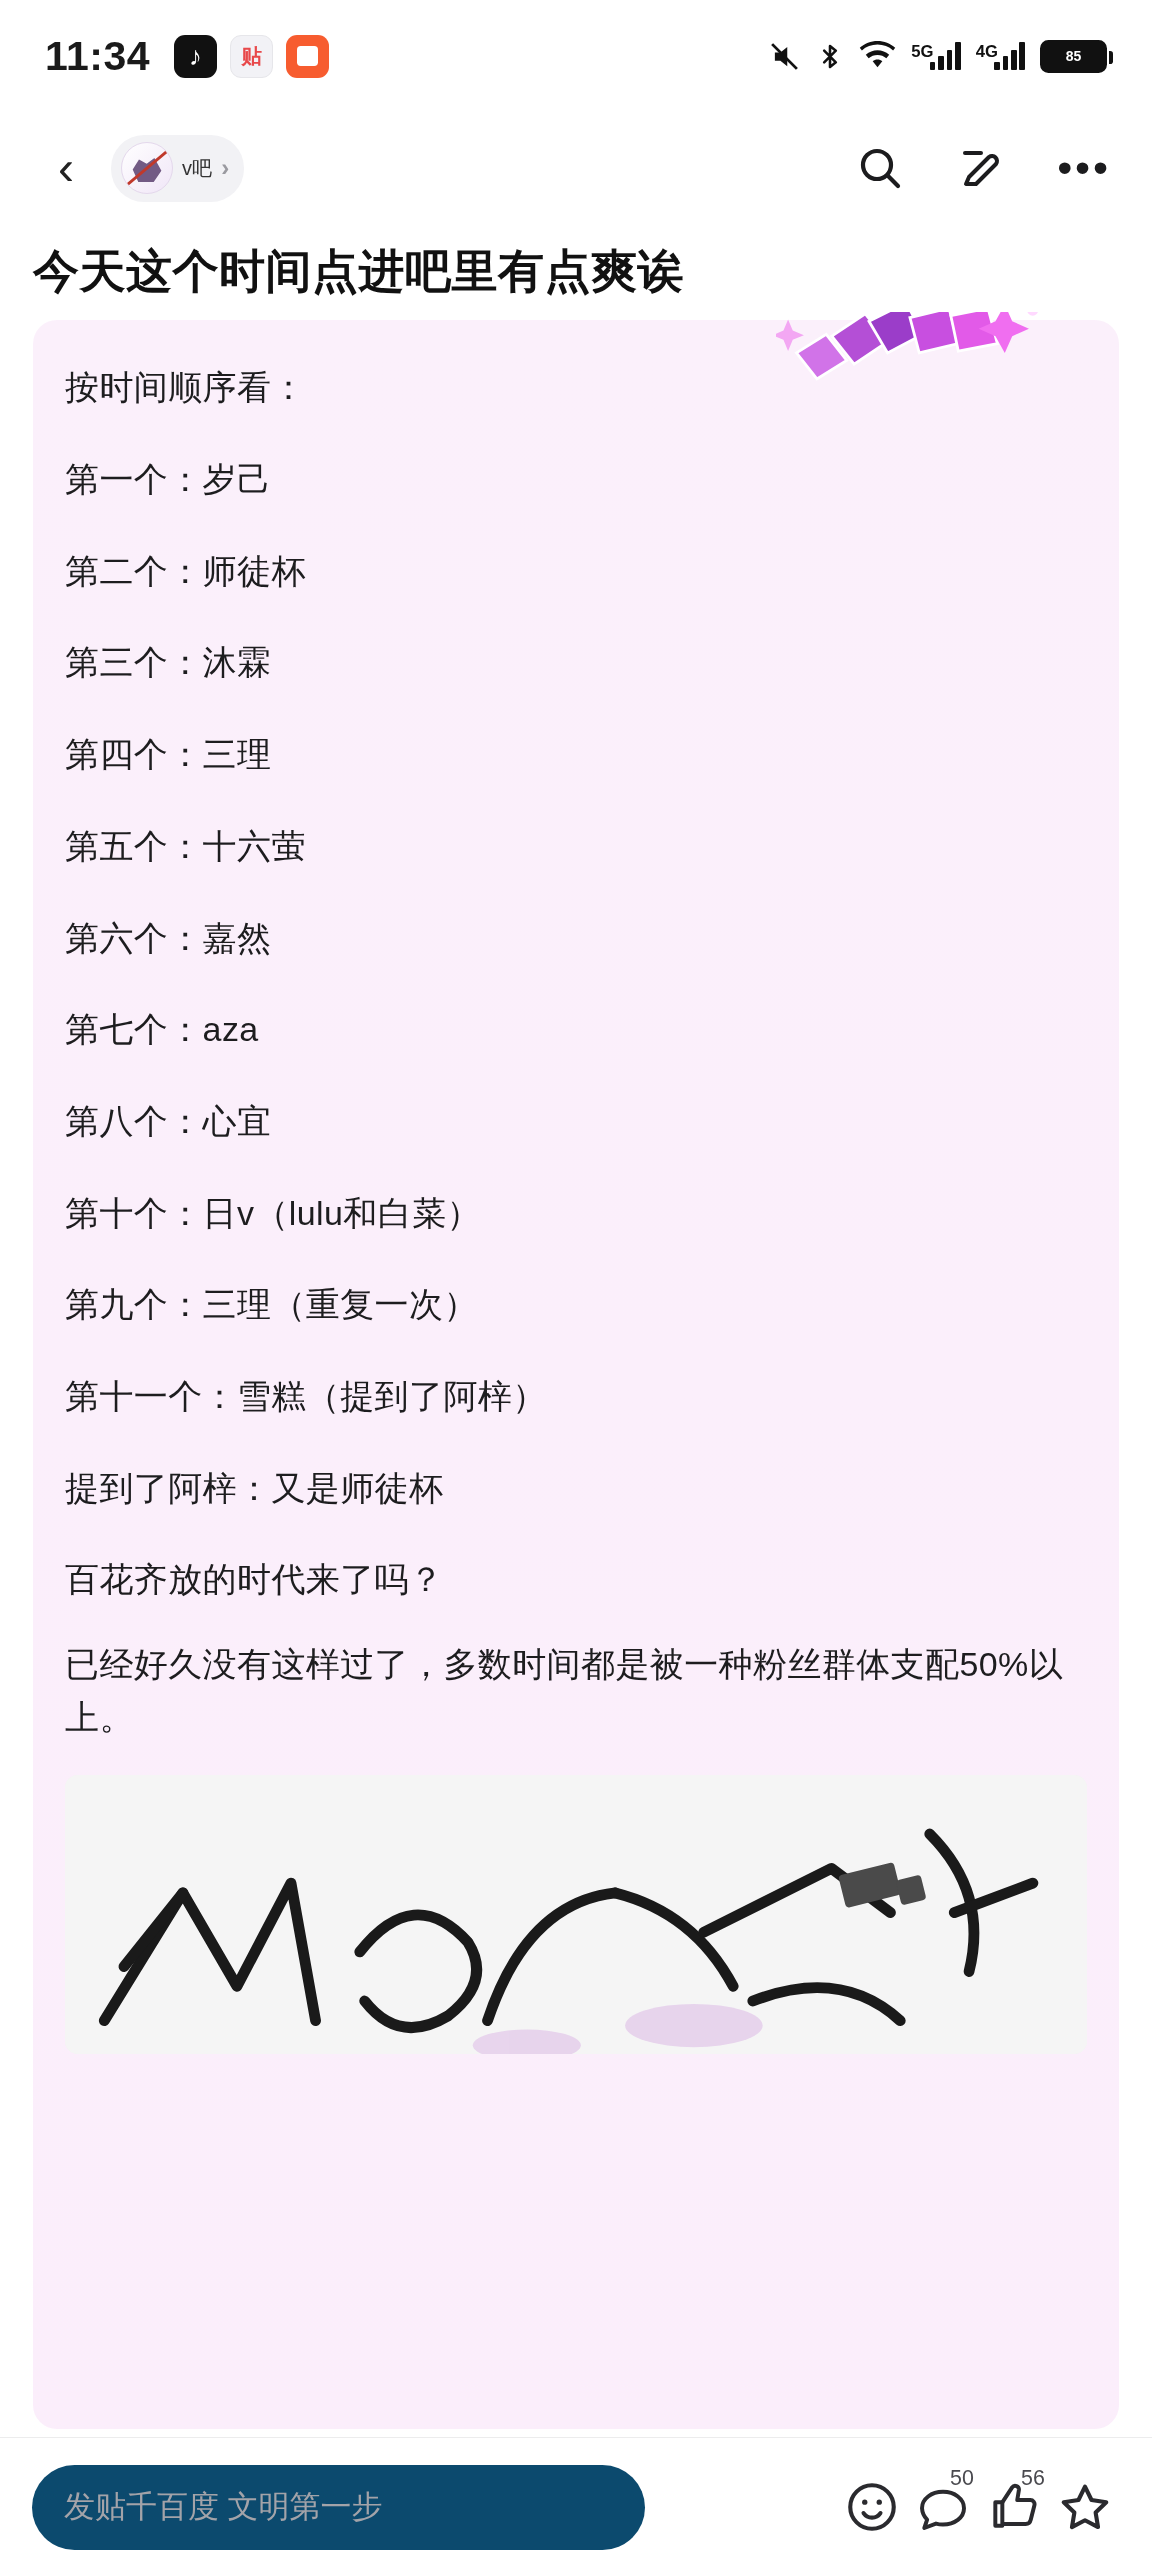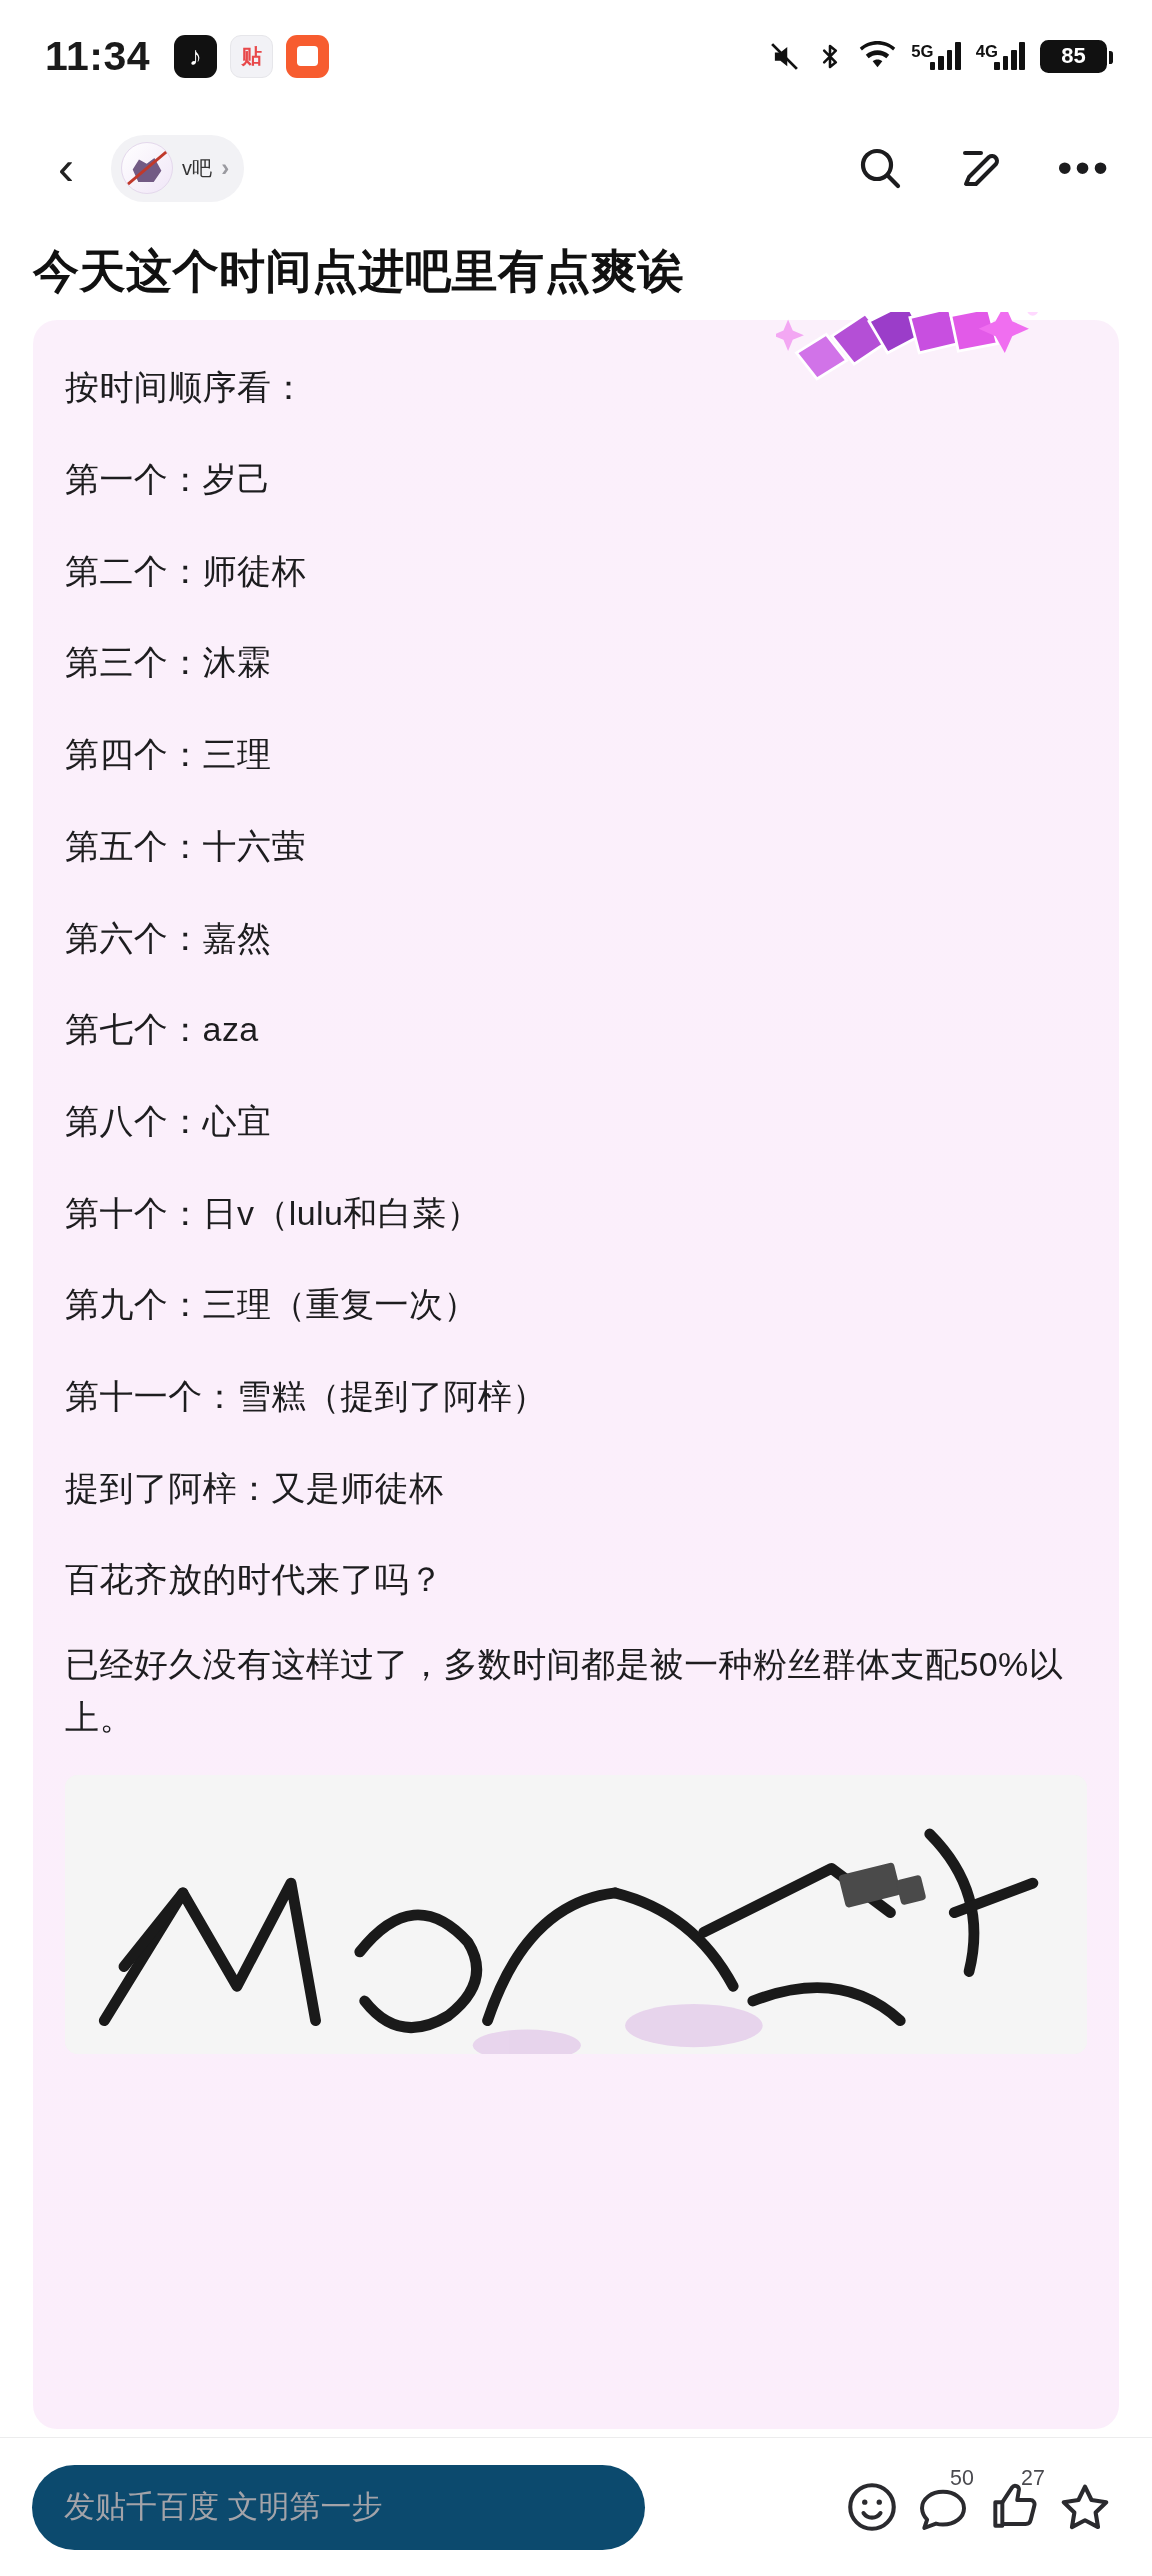--- a/index.html
+++ b/index.html
@@ -73,21 +73,21 @@
   }
   .battery::after {
     content: "";
     position: absolute;
     right: -8.4px; top: 9.3px;
     width: 4.6px; height: 13px;
     background: #111;
     border-radius: 0 2.8px 2.8px 0;
   }
   .battery span {
-    font-size: 22px; font-weight: 700; color: #fff;
+    font-size: 14px; font-weight: 700; color: #fff;
   }
 
   
   .nav-bar {
     height: 112px;
     flex: 0 0 112px;
     display: flex;
     align-items: center;
     padding: 0 41px;
     background: #fff;
@@ -405,21 +405,21 @@
           <path d="M21 12.5c0 4-4 7-9 7a11 11 0 0 1-3-.4L4 21l1.2-3.6A7.4 7.4 0 0 1 3 12.5c0-4 4-7 9-7s9 3 9 7z"></path>
         </svg>
         <span class="badge">50</span>
       </span>
 
       <span class="bb-icon">
         <svg width="56" height="56" viewBox="0 0 24 24" fill="none" stroke="#2a2a2e" stroke-width="1.7" stroke-linejoin="round">
           <path d="M7 10v10H4V10h3z"></path>
           <path d="M7 10l4.2-6.4a1.6 1.6 0 0 1 2.9 1.1L13.4 9H19a1.8 1.8 0 0 1 1.75 2.25l-1.6 6.3A2.2 2.2 0 0 1 17 19.3H7"></path>
         </svg>
-        <span class="badge">27</span>
+        <span class="badge">56</span>
       </span>
 
       <span class="bb-icon">
         <svg width="58" height="58" viewBox="0 0 24 24" fill="none" stroke="#2a2a2e" stroke-width="1.7" stroke-linejoin="round">
           <path d="M12 3.6l2.7 5.5 6.1.9-4.4 4.3 1 6-5.4-2.8-5.4 2.8 1-6L3.2 10l6.1-.9L12 3.6z"></path>
         </svg>
       </span>
     </div>
   </div>
 </div>

